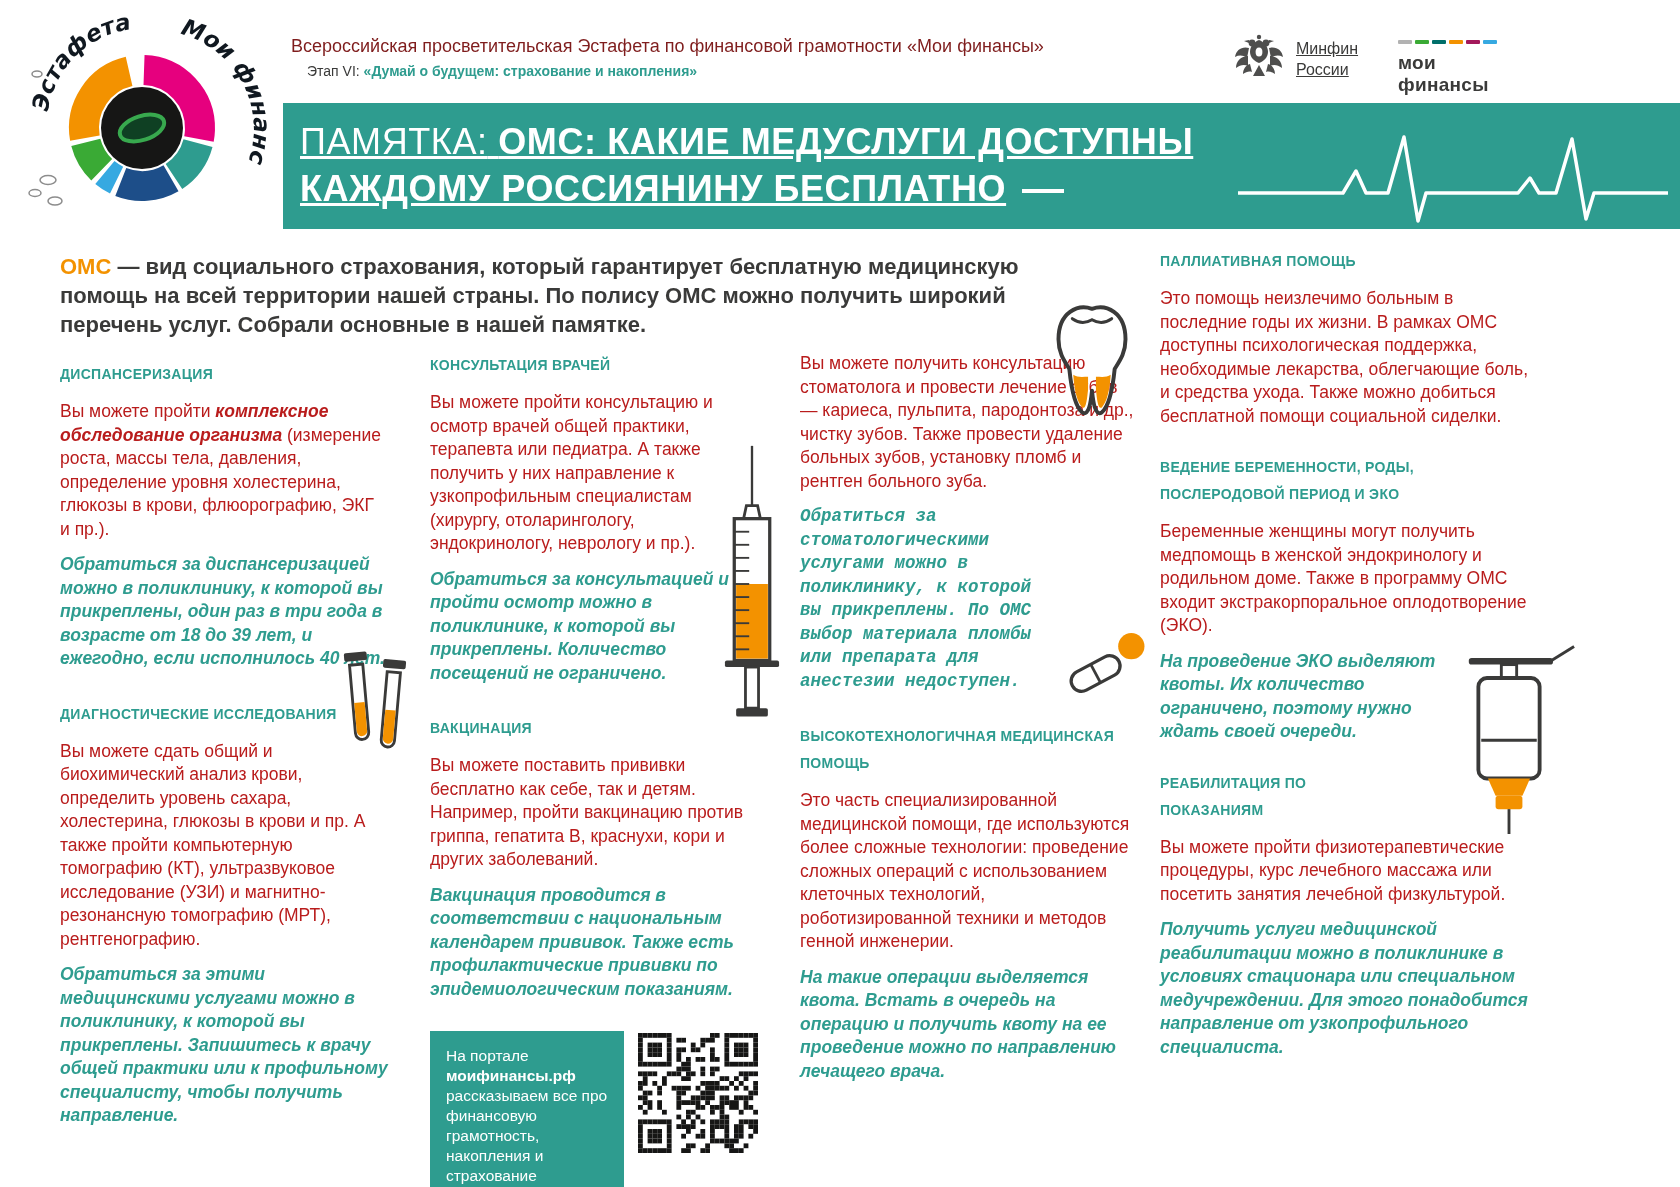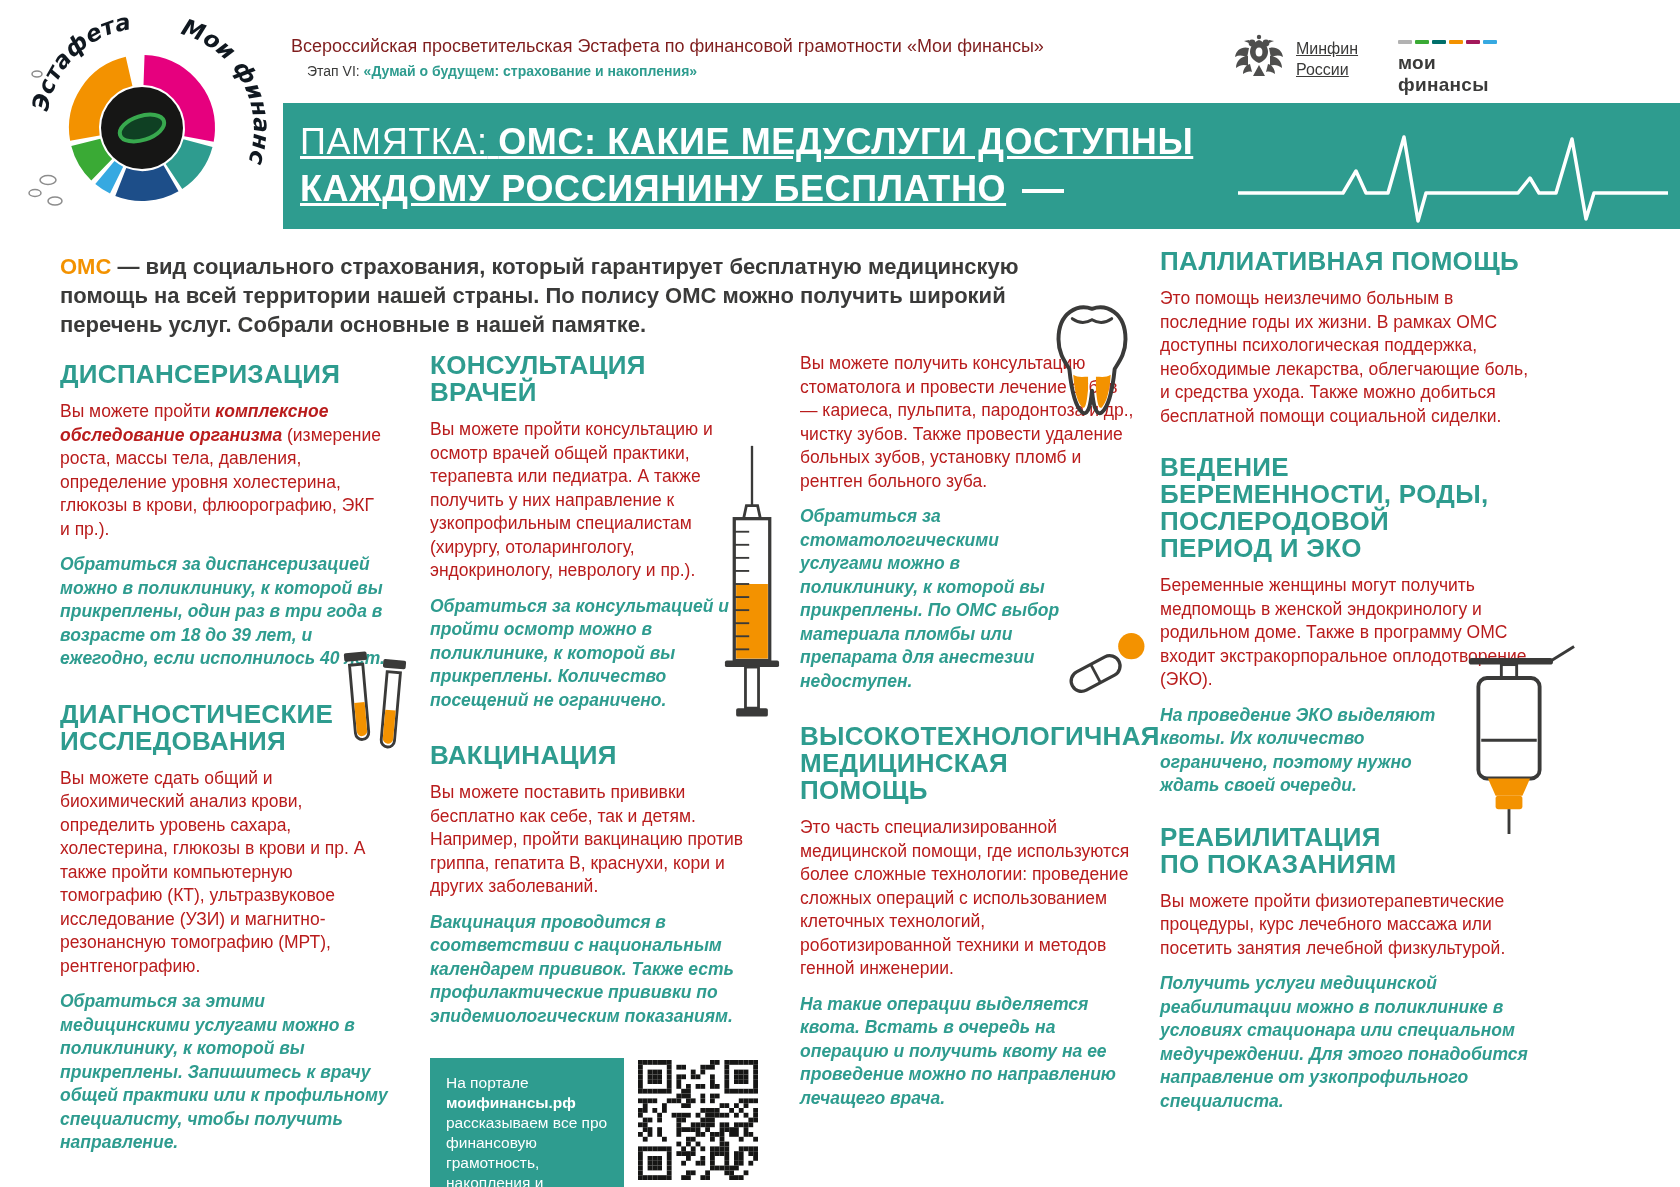--- a/index.html
+++ b/index.html
@@ -29,27 +29,27 @@
   .intro { position:absolute; left:60px; top:252px; width:992px; font-size:22px; line-height:29px; font-weight:700; color:#3A3A39; }
   .intro .term { color:#F39200; }
   
   .col { position:absolute; }
   .col1 { left:60px;  top:361px; width:328px; }
   .col2 { left:430px; top:352px; width:330px; }
   .col3 { left:800px; top:352px; width:338px; }
   .col4 { left:1160px; top:248px; width:380px; }
   .sec { margin-bottom:30px; }
   .col4 .sec { margin-bottom:26px; }
-  .sec h2 { color:#2E9C8F; font-size:26px; line-height:27px; font-weight:800; letter-spacing:0.3px; margin-bottom:12px; }
+  .sec h2 { color:#2E9C8F; font-size:14px; line-height:27px; font-weight:800; letter-spacing:0.3px; margin-bottom:12px; }
   .sec .body { font-size:17.5px; line-height:23.5px; color:#b91c1c; margin-bottom:12px; }
   .sec .body .bi { font-style:italic; font-weight:700; }
   .sec .note { font-size:17.5px; line-height:23.5px; color:#2E9C8F; font-style:italic; font-weight:600; }
   .hw-345 { max-width:345px; }
   .hw-240 { max-width:240px; }
-  .w-262 { width:262px; }
+  .w-262 { width:262px;font-family:Liberation Mono, monospace; }
   .w-290 { width:290px; }
   
   .portal-row { display:flex; gap:12px; align-items:flex-start; margin-top:4px; }
   .portal-box { background:#2E9C8F; color:#fff; width:238px; padding:15px 16px 17px; font-size:15.5px; line-height:20px; }
   .portal-box .b { font-weight:700; }
   .qr-wrap { width:124px; height:124px; background:#fff; padding:2px; }
   
   .icon-abs { position:absolute; }
   .i-tubes   { left:338px;  top:648px; width:76px;  height:128px; }
   .i-syringe { left:724px;  top:438px; width:56px;  height:292px; }

